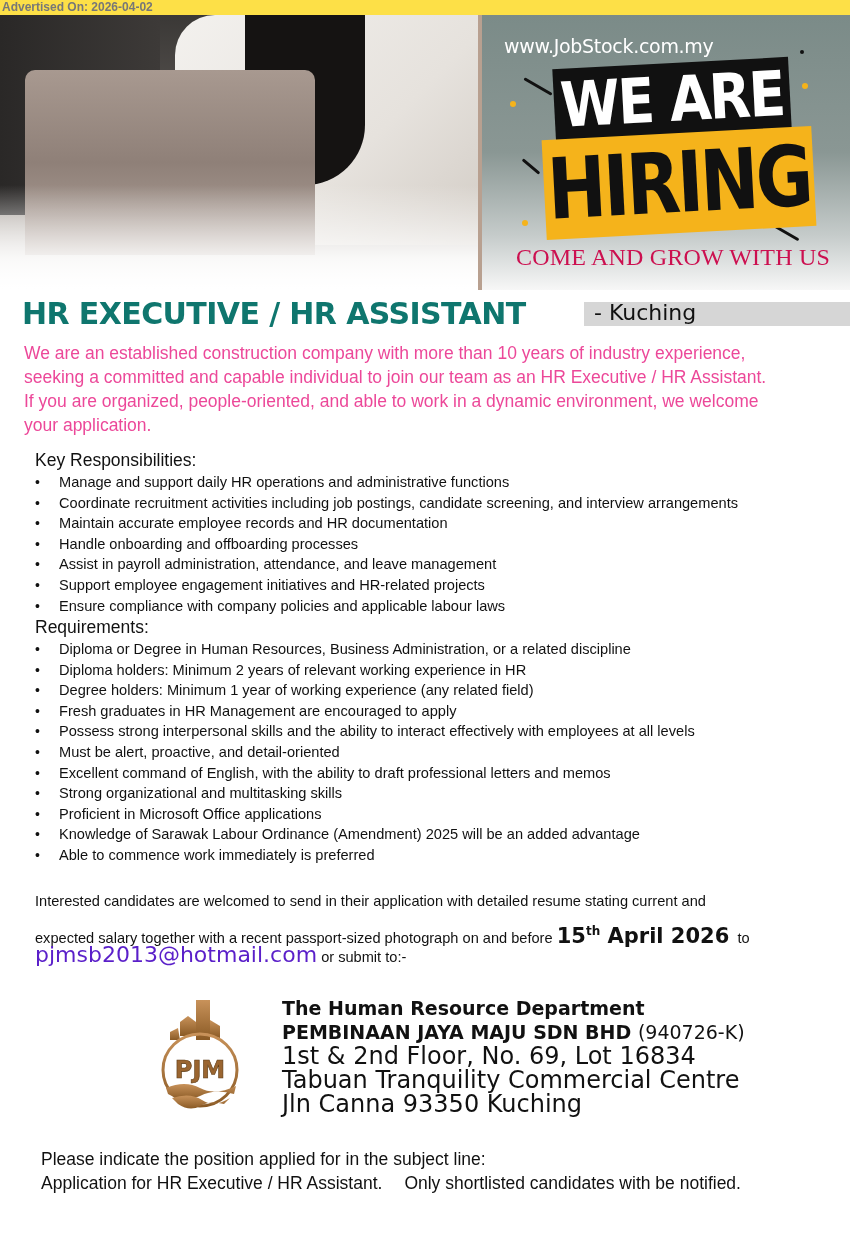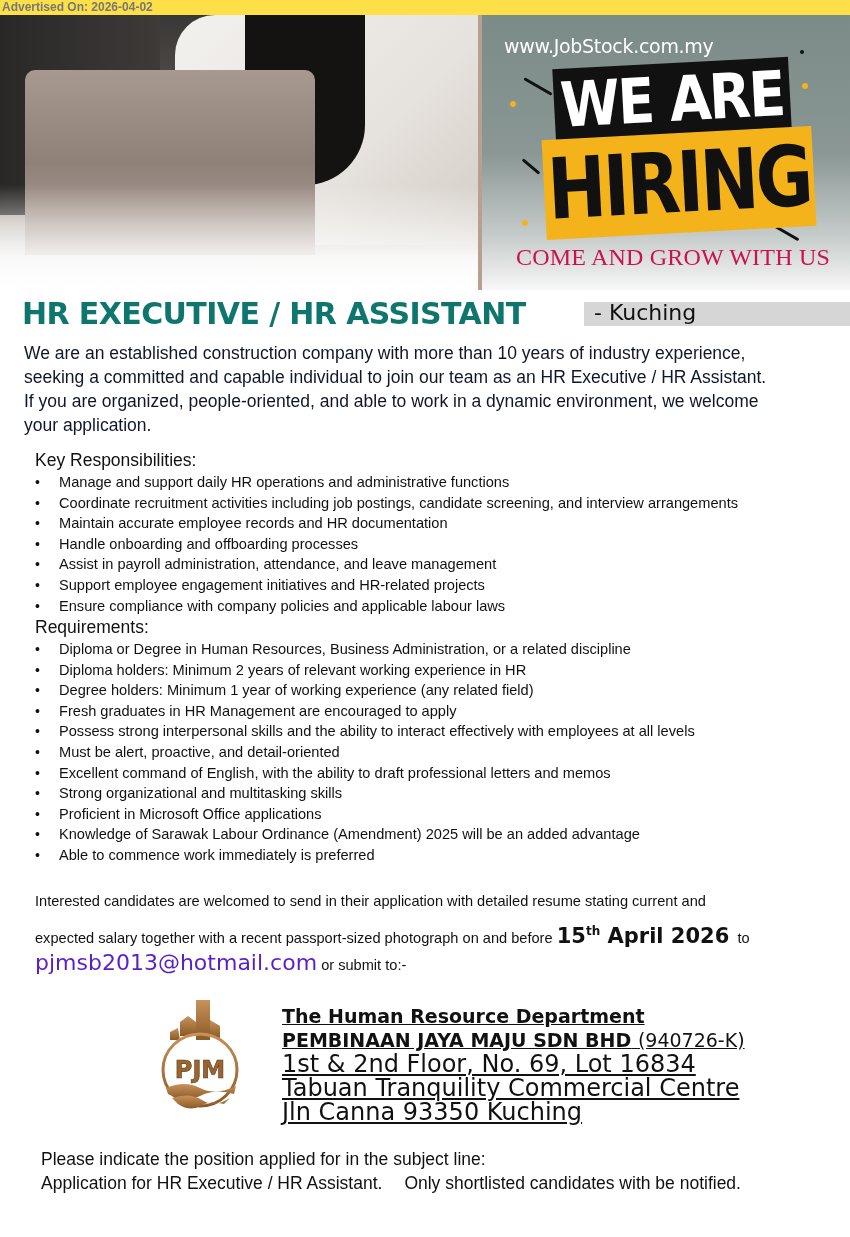--- a/index.html
+++ b/index.html
@@ -72,41 +72,41 @@
     .location-bar {
       position: absolute; left: 584px; top: 6px; width: 266px; height: 24px; background: #d6d6d6;
     }
     .location-text {
       position: absolute; left: 10px; top: -2px; font-family: "DejaVu Sans", sans-serif;
       font-weight: normal; font-size: 22px; color: #111;
     }
 
     .intro {
       position: absolute; left: 24px; top: 341px; width: 800px;
-      font-size: 17.5px; line-height: 24px; color: #0f172a;
+      font-size: 17.5px; line-height: 24px; color: #ec4899;
     }
 
     .section { position: absolute; left: 35px; width: 800px; }
     .section-heading { font-size: 17.5px; color: #111; height: 23px; line-height: 23px; }
     .bullet-list { list-style: none; }
     .bullet-list li { position: relative; padding-left: 24px; font-size: 14.6px; line-height: 20.6px; color: #111; }
     .bullet-list li::before { content: "\2022"; position: absolute; left: 0; top: 0; font-size: 14px; }
 
     .resp { top: 449px; }
     .reqs { top: 616px; }
 
     .apply-text { position: absolute; left: 35px; top: 886px; width: 800px; font-size: 14.6px; color: #111; line-height: 30px; }
     .deadline { font-size: 21px; font-weight: bold; font-family: "DejaVu Sans", sans-serif; }
     .deadline sup { font-size: 12px; }
-    .email-line { position: absolute; left: 35px; top: 942px; font-size: 14.6px; color: #111; margin-top: 8px; }
+    .email-line { position: absolute; left: 35px; top: 942px; font-size: 14.6px; color: #111; }
     .email { font-family: "DejaVu Sans", sans-serif; font-size: 22px; color: #5a1fc9; }
 
     .contact-block { position: absolute; left: 158px; top: 996px; width: 650px; height: 120px; }
     .logo { position: absolute; left: 2px; top: 0; width: 80px; height: 115px; }
-    .contact-text { position: absolute; left: 124px; top: 8px; font-family: "DejaVu Sans", sans-serif; color: #111; text-decoration: underline; }
+    .contact-text { position: absolute; left: 124px; top: 0; font-family: "DejaVu Sans", sans-serif; color: #111; }
     .contact-text .l1, .contact-text .l2 { font-size: 19px; font-weight: bold; line-height: 24px; }
     .contact-text .reg { font-weight: normal; }
     .contact-text .addr { font-size: 24px; line-height: 24px; }
 
     .footer-note { position: absolute; left: 41px; top: 1147px; font-size: 17.5px; line-height: 24px; color: #111; }
     .footer-note .gap { display: inline-block; width: 22px; }
   </style>
 </head>
 <body>
 

